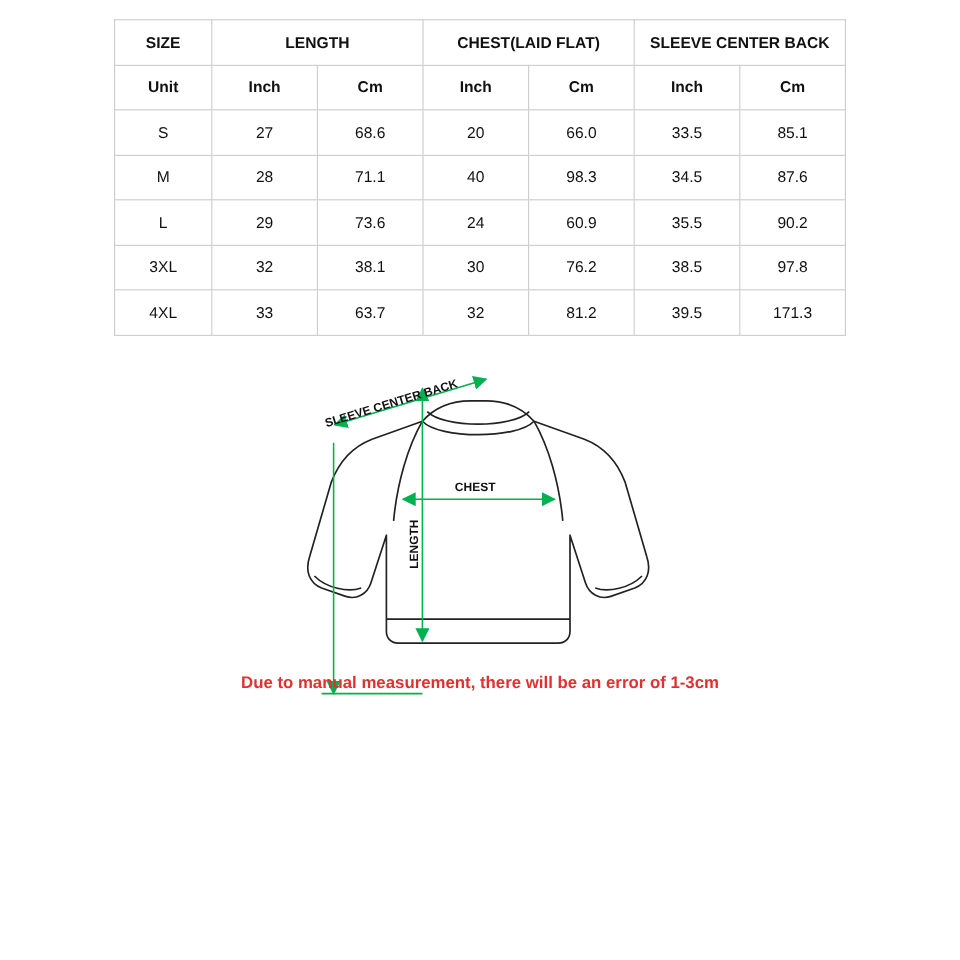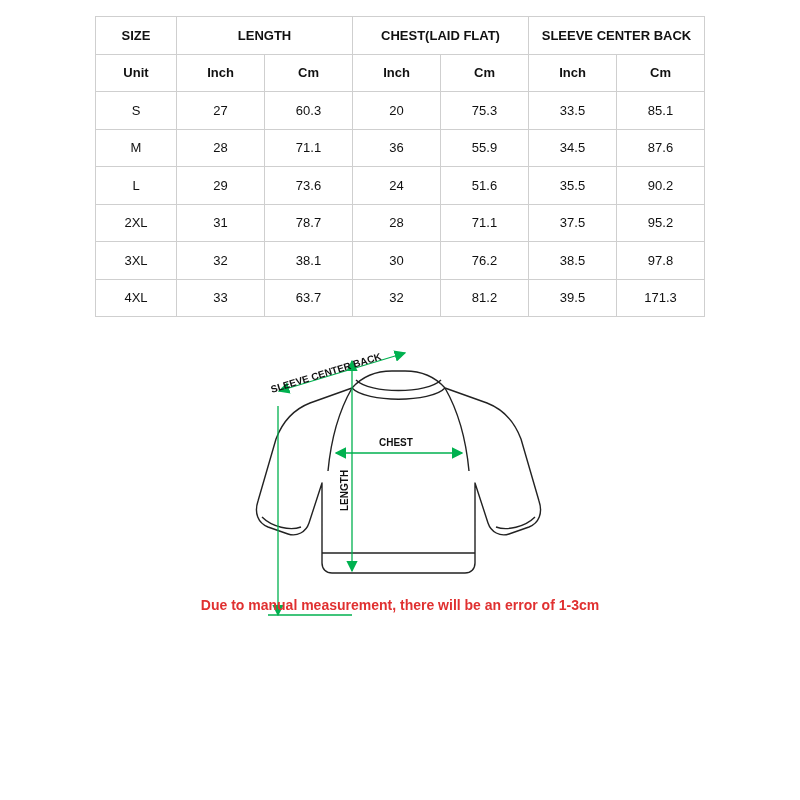--- a/index.html
+++ b/index.html
@@ -99,52 +99,43 @@
           <th class="col-val">Inch</th>
           <th class="col-val">Cm</th>
           <th class="col-val">Inch</th>
           <th class="col-val">Cm</th>
         </tr>
       </thead>
       <tbody>
         <tr>
           <td class="row-label">S</td>
           <td>27</td>
-          <td>60.3</td>
+          <td>68.6</td>
           <td>20</td>
-          <td>75.3</td>
+          <td>66.0</td>
           <td>33.5</td>
           <td>85.1</td>
         </tr>
         <tr>
           <td class="row-label">M</td>
           <td>28</td>
           <td>71.1</td>
-          <td>36</td>
-          <td>55.9</td>
+          <td>40</td>
+          <td>98.3</td>
           <td>34.5</td>
           <td>87.6</td>
         </tr>
         <tr>
           <td class="row-label">L</td>
           <td>29</td>
           <td>73.6</td>
           <td>24</td>
-          <td>51.6</td>
+          <td>60.9</td>
           <td>35.5</td>
           <td>90.2</td>
-        </tr>
-        <tr>
-          <td class="row-label">2XL</td>
-          <td>31</td>
-          <td>78.7</td>
-          <td>28</td>
-          <td>71.1</td>
-          <td>37.5</td>
-          <td>95.2</td>
         </tr>
         <tr>
           <td class="row-label">3XL</td>
           <td>32</td>
           <td>38.1</td>
           <td>30</td>
           <td>76.2</td>
           <td>38.5</td>
           <td>97.8</td>
         </tr>

